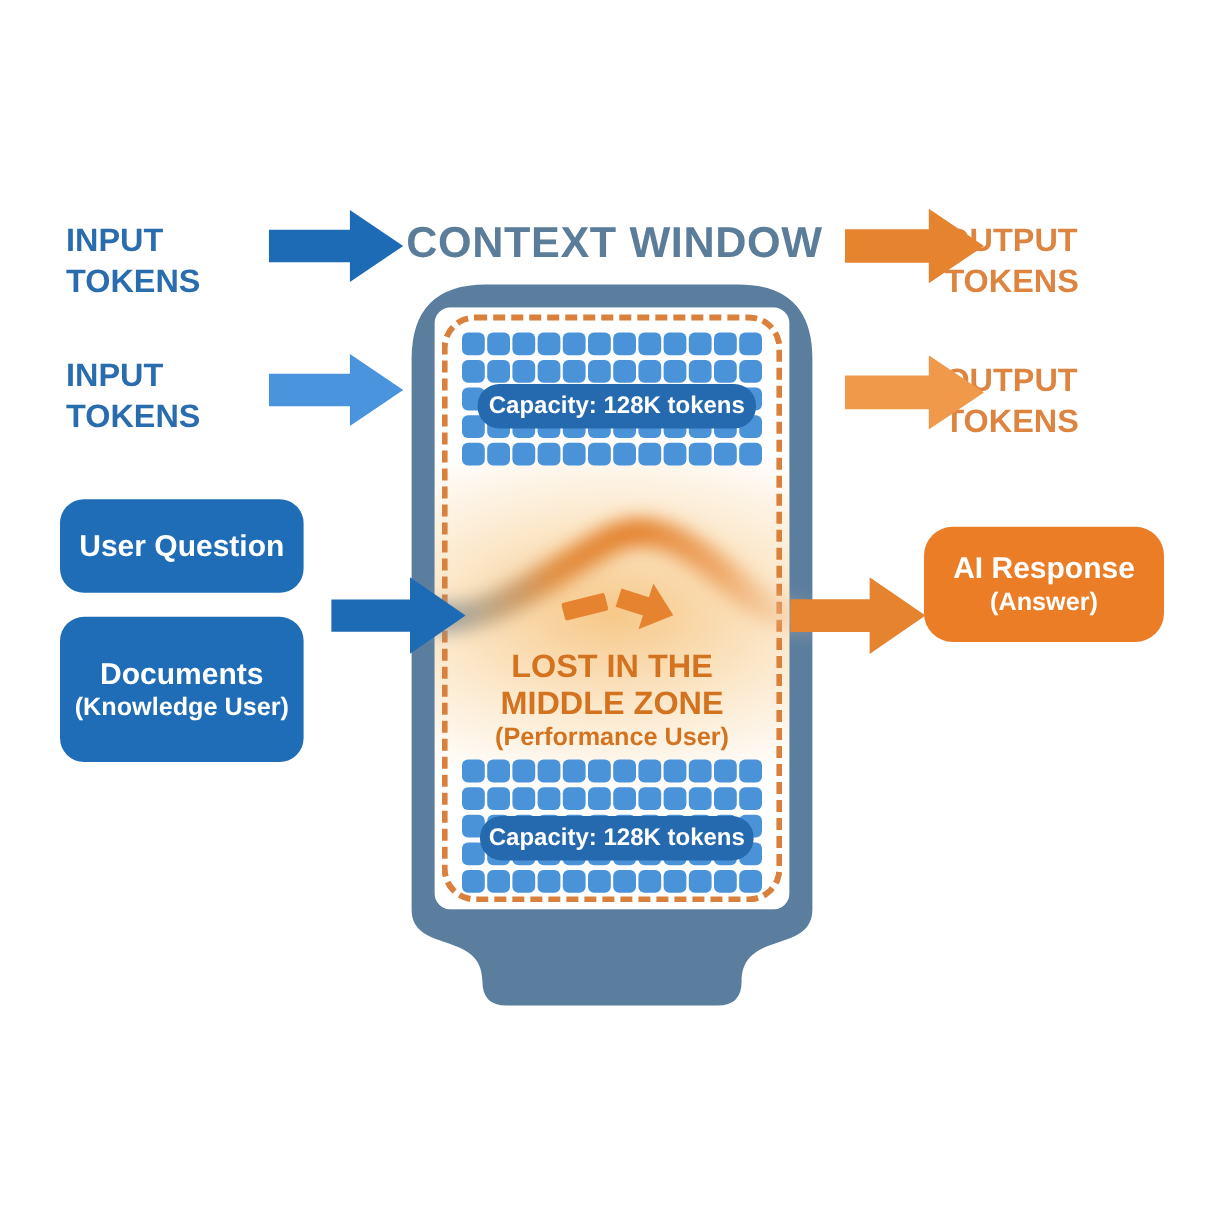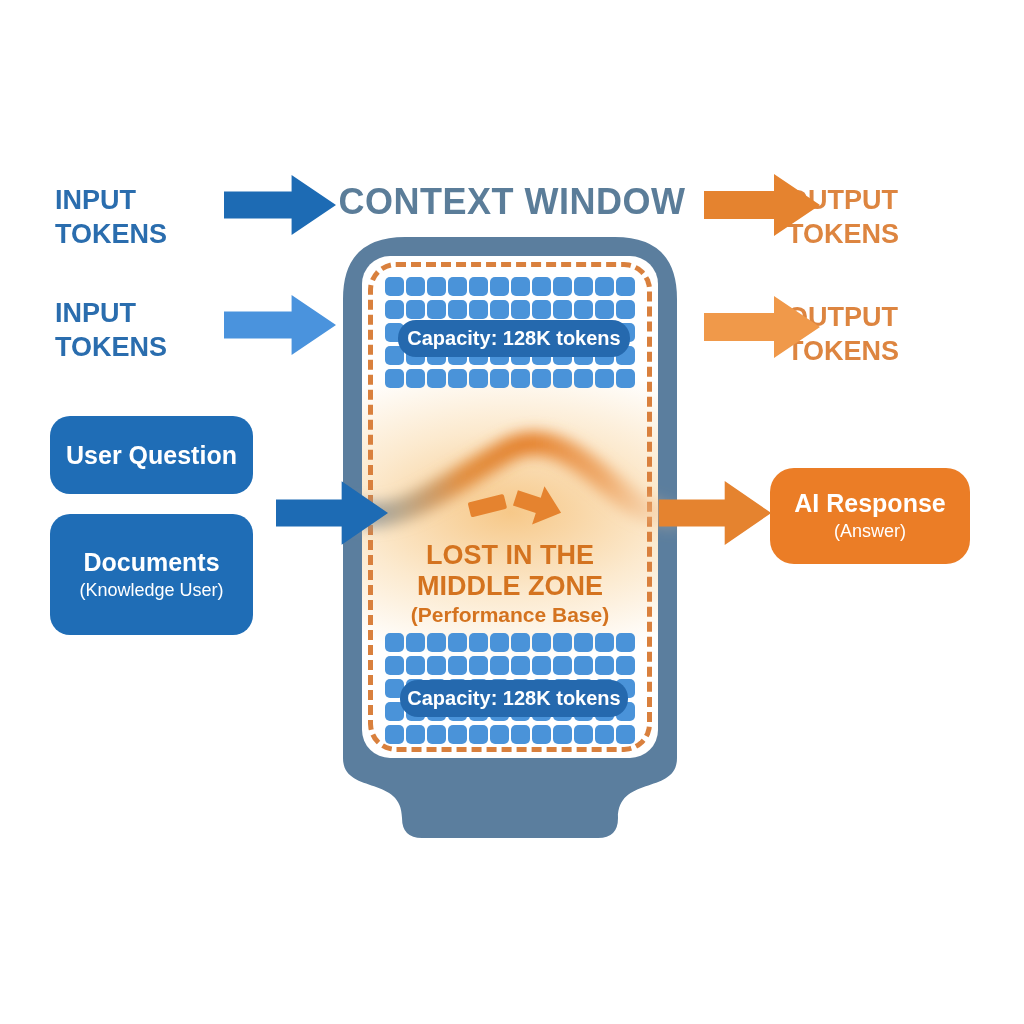--- a/index.html
+++ b/index.html
@@ -16,29 +16,29 @@
   #in1 { top:183px; } #in2 { top:296px; }
   #out1 { top:183px; } #out2 { top:300px; }
 
   
   .arrow { position:absolute; }
 
   
   .card { position:absolute; border-radius:20px; display:flex; flex-direction:column;
           justify-content:center; align-items:center; text-align:center; color:#fff; }
   .card .big { font-size:25px; font-weight:bold; line-height:30px; }
-  .card .small { font-size:18px; font-weight:normal; line-height:26px; }
+  .card .small { font-size:21px; font-weight:bold; line-height:26px; }
   #user-question { left:50px; top:416px; width:203px; height:78px; background:var(--card-blue,#1f6db6); }
   #documents { left:50px; top:514px; width:203px; height:121px; background:var(--card-blue,#1f6db6); }
-  #ai-response { left:770px; top:468px; width:200px; height:96px; border-radius:24px;
+  #ai-response { left:770px; top:439px; width:200px; height:96px; border-radius:24px;
                  background:var(--card-orange,#eb7d26); }
 
   
   .phone-svg { position:absolute; left:330px; top:230px; z-index:1; }
-  .inner { position:absolute; left:362px; top:256px; width:296px; height:502px; border-radius:28px;
+  .inner { position:absolute; left:362px; top:256px; width:296px; height:502px; border-radius:14px;
            z-index:2; overflow:hidden;
            background: radial-gradient(ellipse 95% 30% at 50% 51%,
                        rgba(246,197,130,.95) 0%, rgba(250,222,180,.65) 55%, rgba(255,255,255,0) 100%),
                        #ffffff; }
   .dashed { position:absolute; inset:6px; border:5px dashed var(--dash-orange,#d9803d); border-radius:28px;
             pointer-events:none; z-index:6; }
 
   .token-grid { position:absolute; left:23px; display:grid;
                 grid-template-columns:repeat(12, 19px); grid-auto-rows:19px;
                 column-gap:2px; row-gap:4px; z-index:3; }
@@ -224,21 +224,21 @@
         <div class="token"></div>
         <div class="token"></div>
       </div>
 
     <div class="capacity" id="cap-top">Capacity: 128K tokens</div>
     <div class="capacity" id="cap-bottom">Capacity: 128K tokens</div>
 
     <div class="mz-text">
       <div class="l1">LOST IN THE</div>
       <div class="l2">MIDDLE ZONE</div>
-      <div class="l3">(Performance Base)</div>
+      <div class="l3">(Performance User)</div>
     </div>
 
     <div class="dashed"></div>
   </div>
 
   <svg class="wave-svg" width="330" height="150" viewBox="0 0 330 150">
     <defs>
       <linearGradient id="waveGrad" x1="0" y1="0" x2="1" y2="0">
         <stop offset="0" stop-color="#8195a6" stop-opacity="0.85"></stop>
         <stop offset="0.14" stop-color="#ab9a7f" stop-opacity="0.8"></stop>

